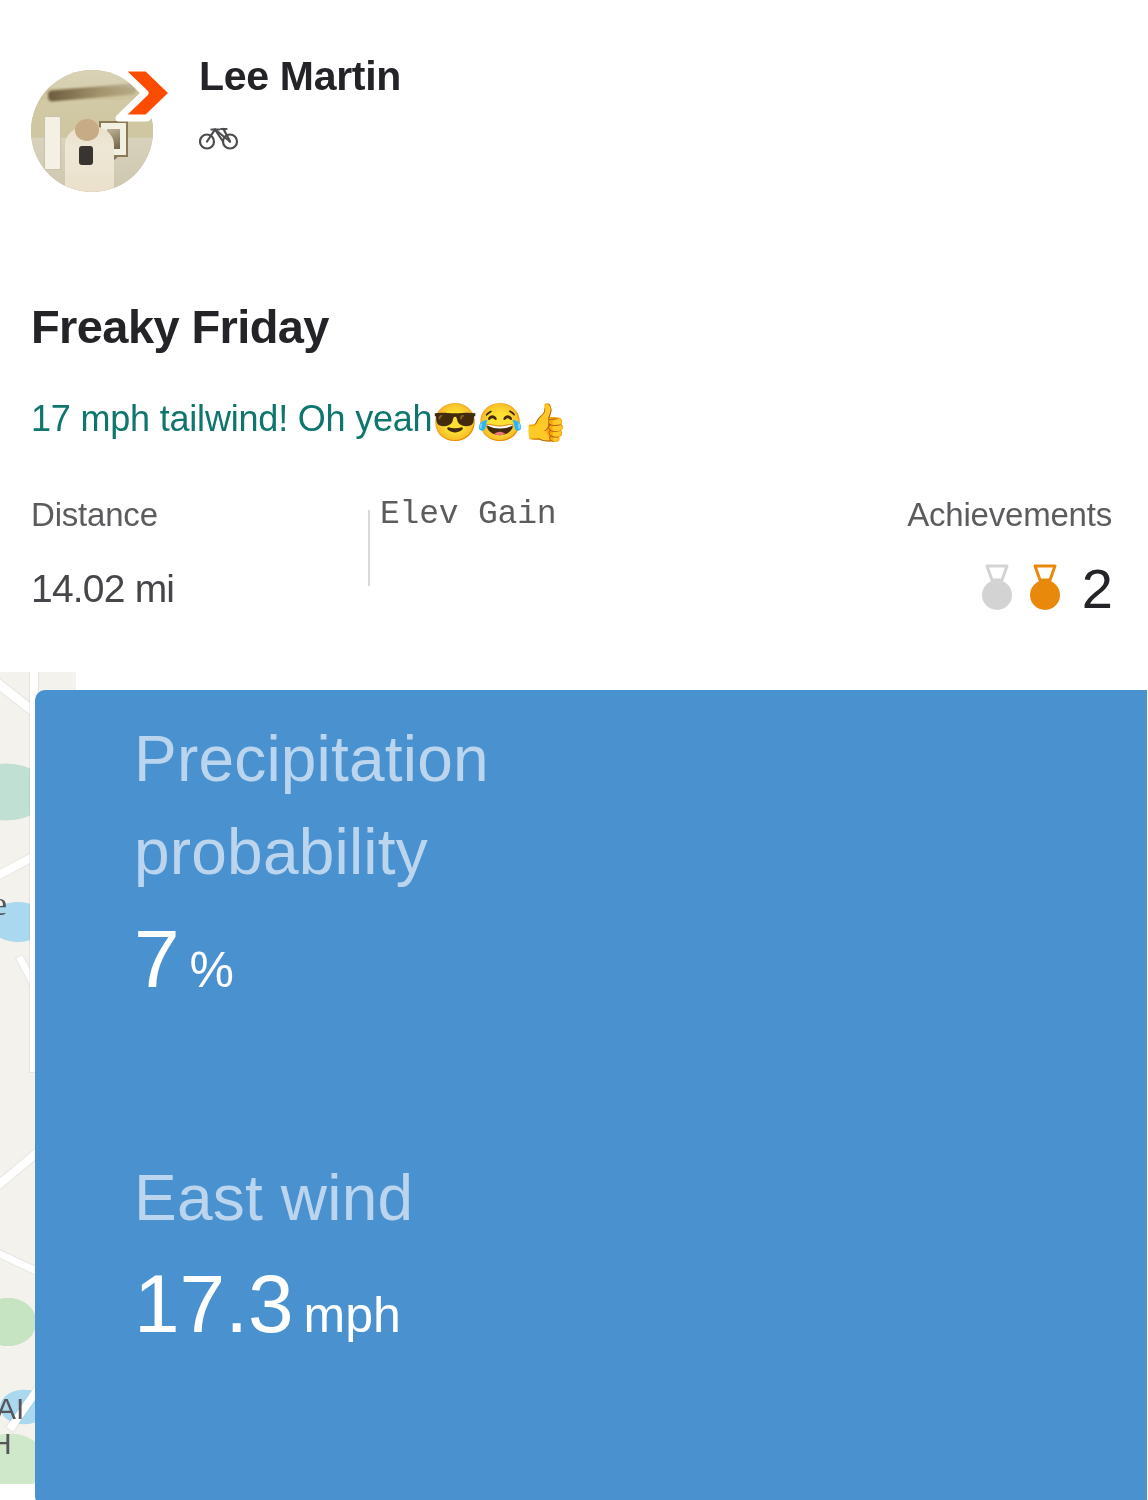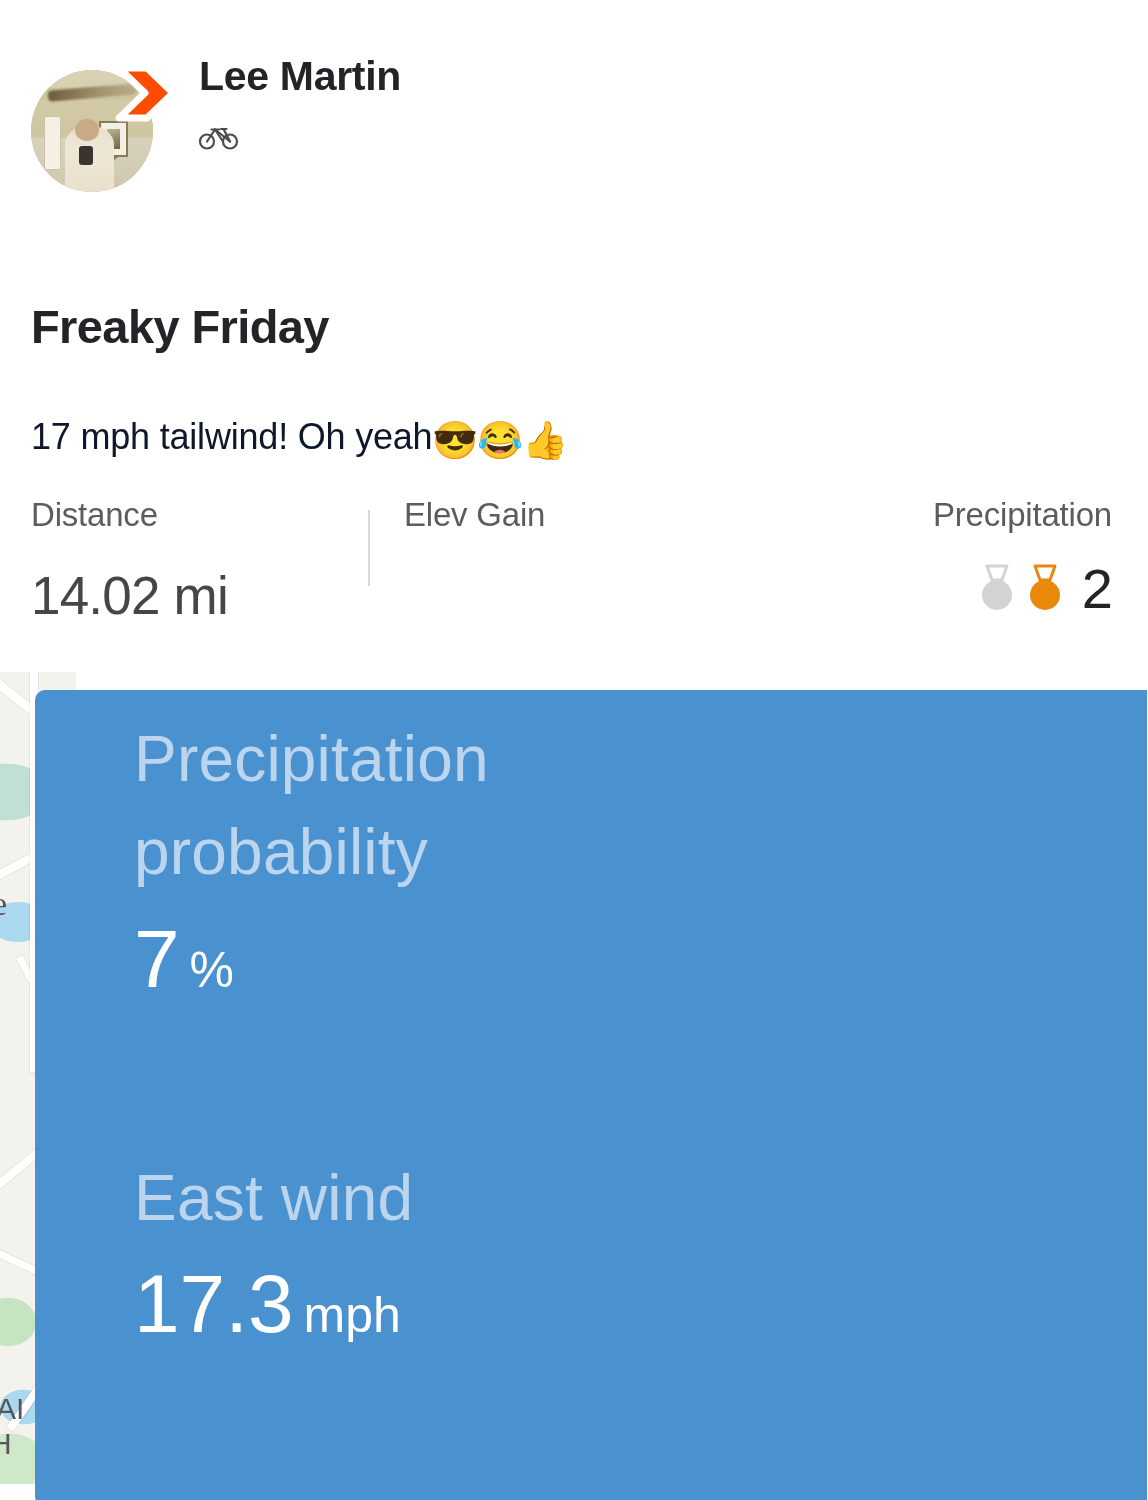--- a/index.html
+++ b/index.html
@@ -173,23 +173,23 @@
     top: 299px;
     font-size: 47px;
     font-weight: bold;
     color: #242428;
     letter-spacing: -.6px;
     margin: 0;
   }
   .activity-description {
     position: absolute;
     left: 31px;
-    top: 416px;
+    top: 398px;
     font-size: 36px;
-    color: #0f172a;
+    color: #0f766e;
     letter-spacing: -.2px;
     white-space: nowrap;
     text-align: center;
   }
   .emoji {
     font-size: 37px;
     letter-spacing: -1px;
     vertical-align: -4px;
   }
 
@@ -206,29 +206,29 @@
     top: 0;
   }
   .stat-label {
     font-size: 33px;
     color: #5c5c5f;
     letter-spacing: -.2px;
     display: block;
     line-height: 1;
   }
   .stat-value {
-    font-size: 53px;
+    font-size: 39px;
     color: #46464a;
     letter-spacing: -.8px;
     display: block;
     line-height: 1;
     margin-top: 38px;
   }
   .stat-distance { left: 31px; }
-  .stat-elev { left: 404px; }
+  .stat-elev { left: 380px; font-family: Liberation Mono, monospace; }
   .stat-ach {
     right: 36px;
     text-align: right;
   }
   .stat-divider {
     position: absolute;
     left: 368px;
     top: 12px;
     width: 2px;
     height: 76px;
@@ -390,21 +390,21 @@
       <span class="stat-value">14.02 mi</span>
     </div>
 
     <div class="stat-divider"></div>
 
     <div class="stat stat-elev">
       <span class="stat-label">Elev Gain</span>
     </div>
 
     <div class="stat stat-ach">
-      <span class="stat-label">Precipitation</span>
+      <span class="stat-label">Achievements</span>
       <span class="ach-row">
         <span>
           <svg width="42" height="52" viewBox="0 0 42 52" xmlns="http://www.w3.org/2000/svg">
             <path d="M11 4 H31 L26 18 H16 Z" fill="none" stroke="#D3D3D3" stroke-width="3" stroke-linejoin="round"></path>
             <circle cx="21" cy="33" r="15" fill="#D3D3D3"></circle>
           </svg>
         </span>
         <span>
           <svg width="42" height="52" viewBox="0 0 42 52" xmlns="http://www.w3.org/2000/svg">
             <path d="M11 4 H31 L26 18 H16 Z" fill="none" stroke="#E8890C" stroke-width="3" stroke-linejoin="round"></path>

